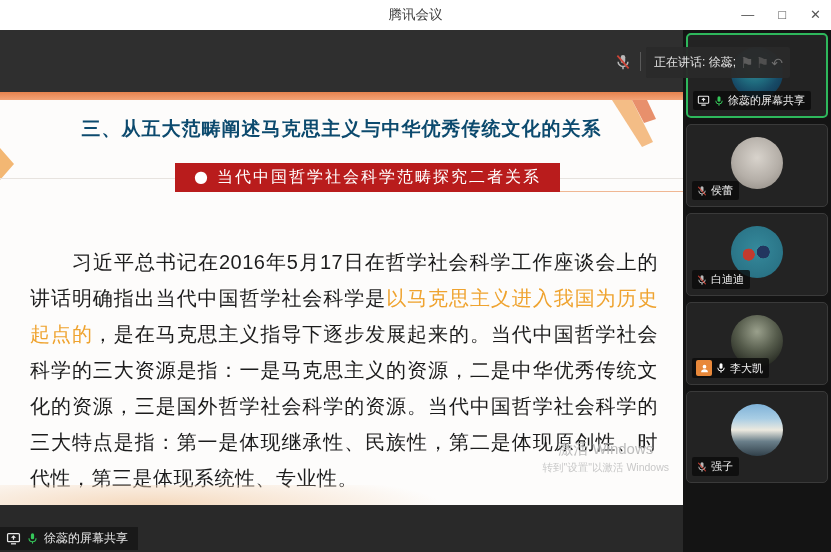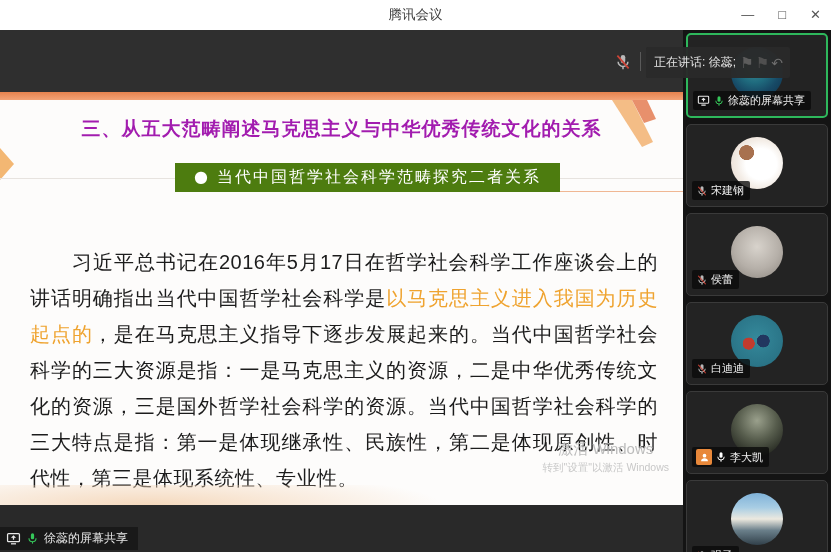--- a/index.html
+++ b/index.html
@@ -21,23 +21,23 @@
   .self-mic{position:absolute;left:613px;top:22px;width:20px;height:20px;}
   .topbar-divider{position:absolute;left:640px;top:22px;width:1px;height:19px;background:#5a5a5a;}
   .speak-box{position:absolute;left:646px;top:17px;width:144px;height:31px;z-index:6;
              background:rgba(42,42,42,.96);border-radius:2px;display:flex;align-items:center;justify-content:flex-end;}
   .speak-text{flex:1;font-size:12px;color:#e6e6e6;padding-left:8px;white-space:nowrap;}
   .speak-icons{display:flex;align-items:center;gap:2px;padding-right:7px;font-size:15px;}
   .flag1{color:#5c5c5c;} .flag2{color:#4f4f4f;} .reply{color:#6e6e6e;font-size:14px;}
   
   .slide{position:absolute;left:0;top:70px;width:683px;height:405px;background:#fdfcfb;overflow:hidden;}
   .slide-title{margin:0;padding-top:16px;text-align:center;font-weight:bold;font-size:19px;
-               color:#a21caf;letter-spacing:1px;font-family:"Liberation Sans",sans-serif;}
+               color:#0c4a6e;letter-spacing:1px;font-family:"Liberation Sans",sans-serif;}
   .hairline{position:absolute;top:78px;left:0;right:0;border-top:1px solid #e7e3df;}
-  .banner{position:absolute;top:63px;left:175px;width:385px;height:29px;background:#4d7c0f;
+  .banner{position:absolute;top:63px;left:175px;width:385px;height:29px;background:#b91c1c;
           color:#fff;display:flex;align-items:center;justify-content:center;
           font-family:"DejaVu Serif",serif;font-size:16px;letter-spacing:2px;}
   .banner-line{position:absolute;top:91px;left:560px;right:0;border-top:1px solid #f0b793;}
   .corner-ribbon{position:absolute;left:606px;top:0;}
   .corner-tri{position:absolute;left:0;top:48px;width:0;height:0;
               border-top:16px solid transparent;border-bottom:16px solid transparent;
               border-left:14px solid #f3b773;}
   .slide-body{position:absolute;top:128px;left:14px;right:9px;margin:16px;
               font-family:Liberation Sans, sans-serif;font-size:20px;line-height:36px;color:#1c1c1c;
               text-align:justify;text-indent:2.1em;letter-spacing:.5px;}
@@ -183,34 +183,20 @@
               <rect x="9" y="2.5" width="6" height="11" rx="3" fill="currentColor"></rect>
               <path d="M5.5 11.5a6.5 6.5 0 0 0 13 0" fill="none" stroke="currentColor" stroke-width="2"></path>
               <line x1="12" y1="18" x2="12" y2="21.5" stroke="currentColor" stroke-width="2"></line>
               <line class="slash" x1="4.5" y1="3.5" x2="19.5" y2="20.5" stroke="#d04437" stroke-width="2.2"></line>
             </svg>
           </span>
           <span>徐蕊的屏幕共享</span>
         </div>
       </div>
 
-      <div class="tile">
-        <div class="avatar" data-avatar="rabbit"></div>
-        <div class="badge">
-          <span class="mic" data-mic="muted">
-            <svg width="12" height="12" viewBox="0 0 24 24">
-              <rect x="9" y="2.5" width="6" height="11" rx="3" fill="currentColor"></rect>
-              <path d="M5.5 11.5a6.5 6.5 0 0 0 13 0" fill="none" stroke="currentColor" stroke-width="2"></path>
-              <line x1="12" y1="18" x2="12" y2="21.5" stroke="currentColor" stroke-width="2"></line>
-              <line class="slash" x1="4.5" y1="3.5" x2="19.5" y2="20.5" stroke="#d04437" stroke-width="2.2"></line>
-            </svg>
-          </span>
-          <span>宋建钢</span>
-        </div>
-      </div>
 
       <div class="tile">
         <div class="avatar" data-avatar="portrait"></div>
         <div class="badge">
           <span class="mic" data-mic="muted">
             <svg width="12" height="12" viewBox="0 0 24 24">
               <rect x="9" y="2.5" width="6" height="11" rx="3" fill="currentColor"></rect>
               <path d="M5.5 11.5a6.5 6.5 0 0 0 13 0" fill="none" stroke="currentColor" stroke-width="2"></path>
               <line x1="12" y1="18" x2="12" y2="21.5" stroke="currentColor" stroke-width="2"></line>
               <line class="slash" x1="4.5" y1="3.5" x2="19.5" y2="20.5" stroke="#d04437" stroke-width="2.2"></line>

